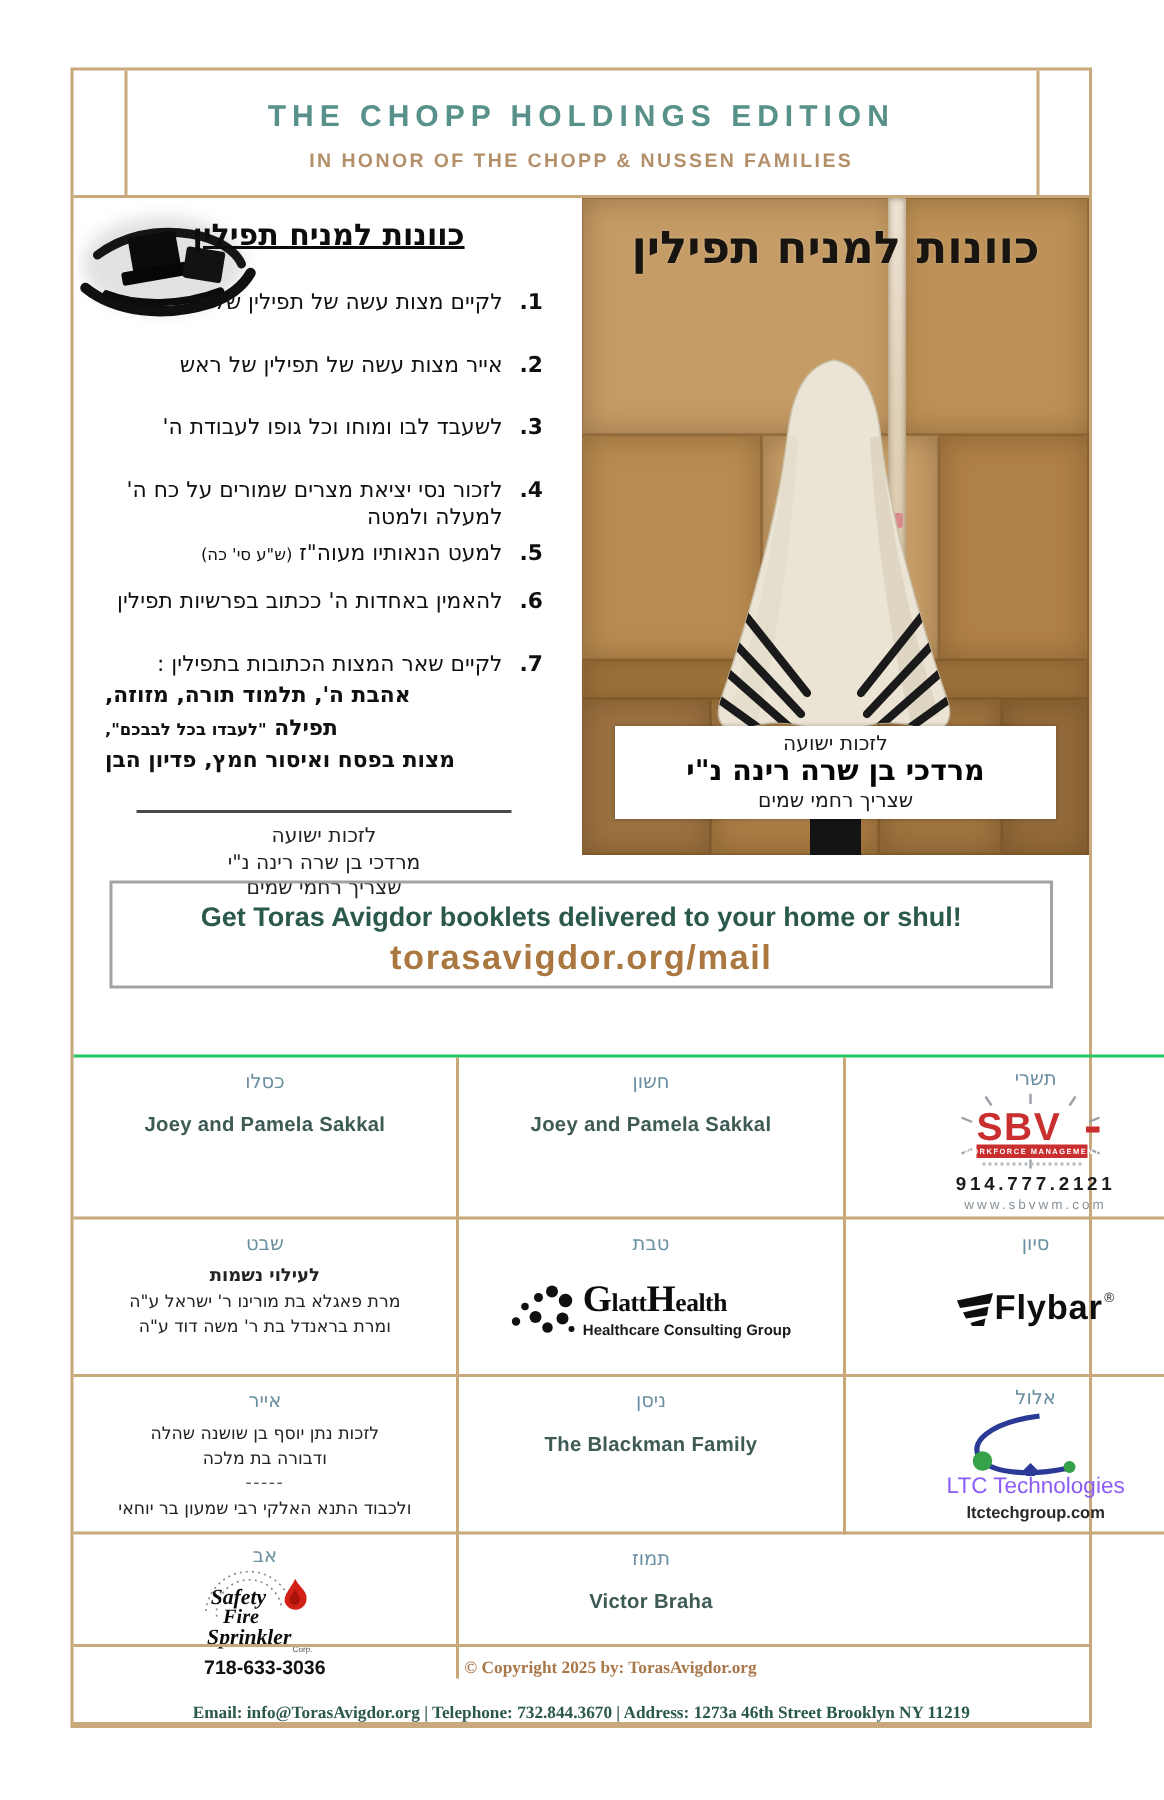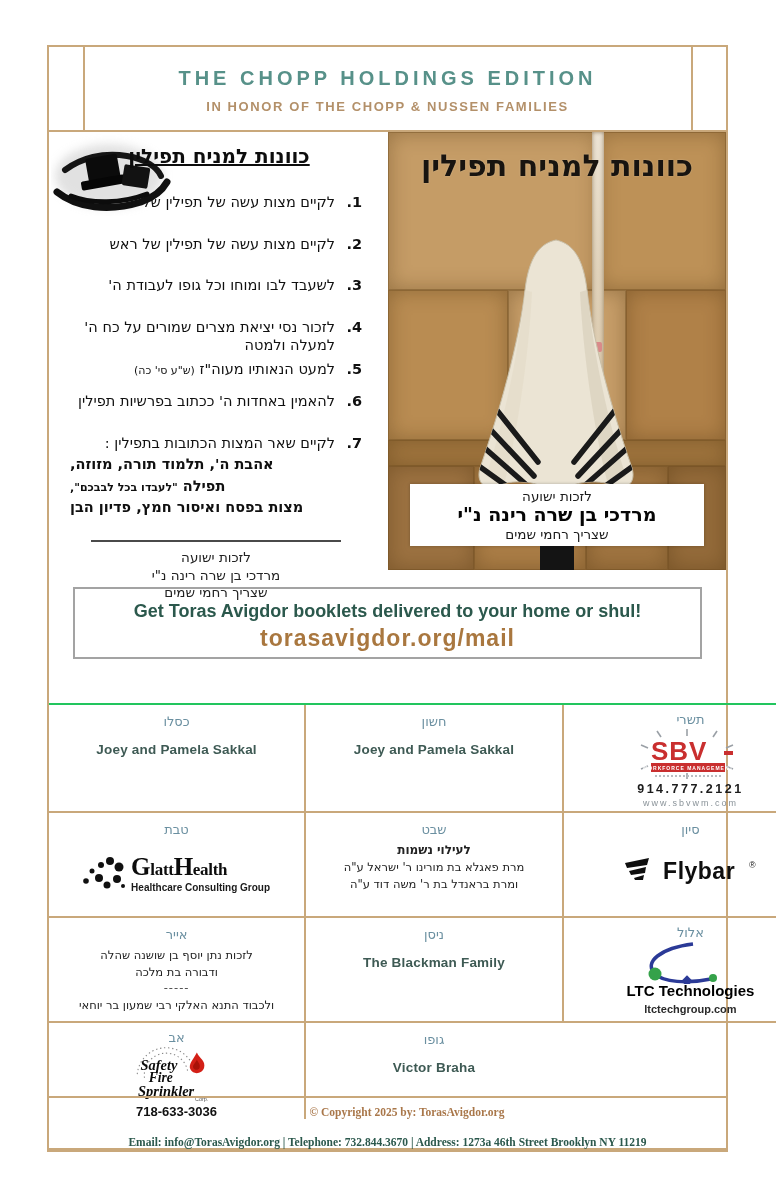--- a/index.html
+++ b/index.html
@@ -80,24 +80,24 @@
   
   .sbv-phone { font-size:12.5px; font-weight:bold; letter-spacing:2.5px; color:#1c1c1c; margin-top:1px; }
   .sbv-site { font-size:9px; color:#8a9399; letter-spacing:2px; margin-top:2px; }
   .hiarc-row { display:flex; align-items:center; gap:9px; margin-top:4px; }
   .hiarc-word { font-size:18px; font-weight:bold; letter-spacing:6px; color:#d0603b; }
   .gh-row { display:flex; align-items:center; gap:4px; margin-top:10px; }
   .gh-word { font-family:"Liberation Serif", serif; font-weight:bold; color:#0c0c0c;
     font-size:17px; letter-spacing:-0.3px; white-space:nowrap; }
   .gh-word .big { font-size:25px; }
   .gh-sub { font-size:10px; font-weight:bold; color:#1a1a1a; margin-top:1px; }
-  .flybar-row { display:flex; align-items:flex-start; gap:14px; margin-top:16px; }
+  .flybar-row { display:flex; align-items:flex-end; gap:1px; margin-top:16px; }
   .flybar-word { font-size:23px; font-weight:bold; color:#0e0e0e; letter-spacing:.5px; }
   .flybar-reg { font-size:9px; color:#222; align-self:flex-start; margin-top:2px; }
-  .ltc-word { font-size:15px; font-weight:bold; color:#000000; margin-top:-2px; }
+  .ltc-word { font-size:15px; font-weight:normal; color:#8b5cf6; margin-top:-2px; }
   .ltc-site { font-size:11px; font-weight:bold; color:#2a2a2a; margin-top:4px; }
   .sfs-phone { font-size:13px; font-weight:bold; color:#111; margin-top:1px; }
   
   .footer { position:absolute; left:0; right:0; top:1049px; height:52px;
     border-top:2px solid #c9a87b; text-align:center; }
   .f1 { margin-top:8px; font-family:"Liberation Serif", serif; font-weight:bold;
     font-size:11.5px; color:#a9774a;padding-left:39px; }
   .f2 { margin-top:18px; font-family:"Liberation Serif", serif; font-weight:bold;
     font-size:11.5px; color:#2b584c; }
 </style>
@@ -130,21 +130,21 @@
     </svg>
     <div class="kav-title">כוונות למניח תפילין</div>
 
     <div class="kav-list">
       <div class="kav-item">
         <span class="kav-num">1.</span>
         <span class="kav-text">לקיים מצות עשה של תפילין של יד</span>
       </div>
       <div class="kav-item">
         <span class="kav-num">2.</span>
-        <span class="kav-text">לקיים מצות עשה של תפילין של ראש</span>
+        <span class="kav-text">אייר מצות עשה של תפילין של ראש</span>
       </div>
       <div class="kav-item">
         <span class="kav-num">3.</span>
         <span class="kav-text">לשעבד לבו ומוחו וכל גופו לעבודת ה'</span>
       </div>
       <div class="kav-item tight">
         <span class="kav-num">4.</span>
         <span class="kav-text">לזכור נסי יציאת מצרים שמורים על כח ה' למעלה ולמטה</span>
       </div>
       <div class="kav-item mid">
@@ -255,20 +255,29 @@
         <rect x="24" y="34" width="74" height="9" fill="#c92f2f"></rect>
         <text x="61" y="40.5" font-family="Liberation Sans, sans-serif" font-size="5" font-weight="bold" fill="#ffffff" text-anchor="middle" letter-spacing="1">WORKFORCE MANAGEMENT</text>
         <line x1="28" y1="47" x2="94" y2="47" stroke="#b9bec2" stroke-width="2" stroke-dasharray="2,2"></line>
       </svg>
       <div class="sbv-phone">914.777.2121</div>
       <div class="sbv-site">www.sbvwm.com</div>
     </div>
 
 
     <div class="cell">
+      <div class="month">שבט</div>
+      <div class="heb-lines">
+        <div class="b">לעילוי נשמות</div>
+        <div>מרת פאגלא בת מורינו ר' ישראל ע"ה</div>
+        <div>ומרת בראנדל בת ר' משה דוד ע"ה</div>
+      </div>
+    </div>
+
+    <div class="cell">
       <div class="month">טבת</div>
       <div class="gh-row">
         <svg width="44" height="42" viewBox="0 0 44 42">
           <g fill="#101010">
             <circle cx="27" cy="9" r="4"></circle>
               <circle cx="36" cy="15" r="4.5"></circle>
             <circle cx="34" cy="27" r="4"></circle>
               <circle cx="24" cy="33" r="3.5"></circle>
             <circle cx="16" cy="26" r="4"></circle>
               <circle cx="18" cy="13" r="3"></circle>
@@ -278,29 +287,20 @@
           </g>
         </svg>
         <div>
           <div class="gh-word"><span class="big">G</span><span>latt</span><span class="big">H</span><span>ealth</span></div>
           <div class="gh-sub">Healthcare Consulting Group</div>
         </div>
       </div>
     </div>
 
     <div class="cell">
-      <div class="month">שבט</div>
-      <div class="heb-lines">
-        <div class="b">לעילוי נשמות</div>
-        <div>מרת פאגלא בת מורינו ר' ישראל ע"ה</div>
-        <div>ומרת בראנדל בת ר' משה דוד ע"ה</div>
-      </div>
-    </div>
-
-    <div class="cell">
       <div class="month">סיון</div>
       <div class="flybar-row">
         <svg width="24" height="23" viewBox="0 0 24 23">
           <g fill="#0e0e0e">
             <polygon points="0,5 24,0 22,7 2,10"></polygon>
             <polygon points="4,13 21,9 20,15 6,17"></polygon>
             <polygon points="9,20 19,17 18,22 10,22"></polygon>
           </g>
         </svg>
         <span class="flybar-word">Flybar</span>
@@ -346,21 +346,21 @@
         </g>
         <text x="40" y="25" font-family="Liberation Serif, serif" font-style="italic" font-weight="bold" font-size="16" fill="#0b0b0b" text-anchor="middle">Safety</text>
         <text x="42" y="39" font-family="Liberation Serif, serif" font-style="italic" font-weight="bold" font-size="15" fill="#0b0b0b" text-anchor="middle">Fire</text>
         <text x="48" y="54" font-family="Liberation Serif, serif" font-style="italic" font-weight="bold" font-size="16" fill="#0b0b0b" text-anchor="middle">Sprinkler</text>
         <text x="80" y="60" font-family="Liberation Sans, sans-serif" font-size="6" fill="#555">Corp.</text>
       </svg>
       <div class="sfs-phone">718-633-3036</div>
     </div>
 
     <div class="cell">
-      <div class="month">גופו</div>
+      <div class="month">תמוז</div>
       <div class="sp-name">Victor Braha</div>
     </div>
 
   </div>
 
   <div class="footer">
     <div class="f1">© Copyright 2025 by: TorasAvigdor.org</div>
     <div class="f2">Email: info@TorasAvigdor.org  |  Telephone: 732.844.3670  |  Address: 1273a 46th Street Brooklyn NY 11219</div>
   </div>
 

